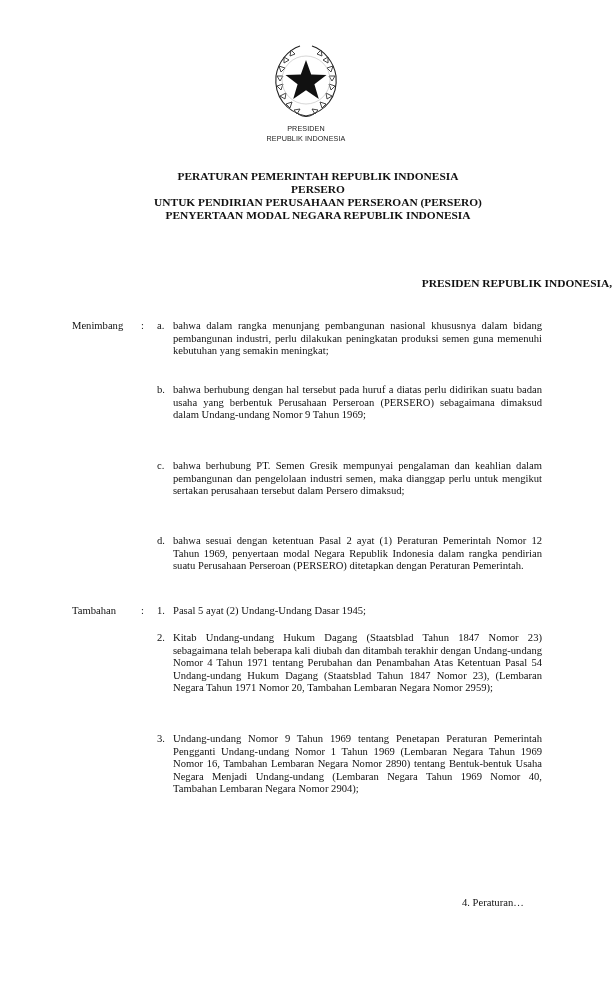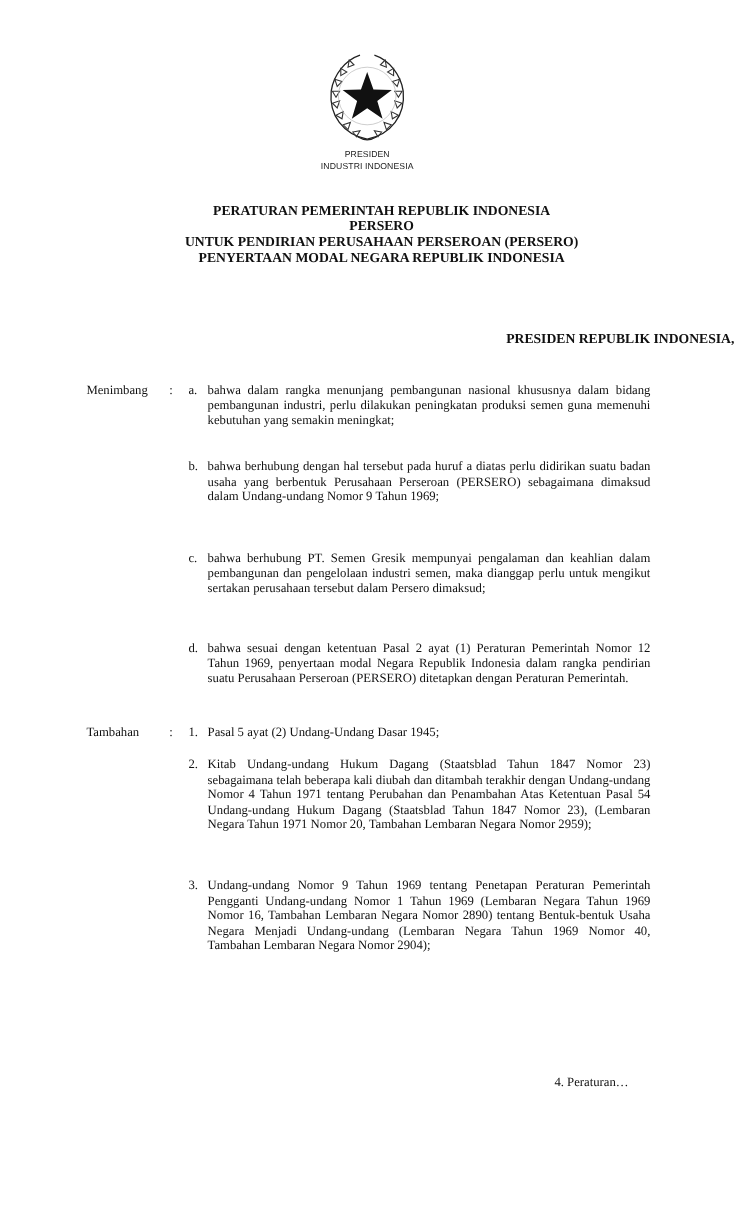--- a/index.html
+++ b/index.html
@@ -48,21 +48,21 @@
       <path d="M58 64 l-6 -2 l2 6z"></path>
         <path d="M50 70 l-6 -1 l3 5z"></path>
     </g>
     <circle cx="38" cy="40" r="24" fill="none" stroke="#bbb" stroke-width="0.6"></circle>
     <path d="M38 20 L43.2 34.5 L58.5 35 L46.4 44.2 L50.8 59 L38 50.2 L25.2 59 L29.6 44.2 L17.5 35 L32.8 34.5 Z" fill="#111"></path>
     <path d="M30 74 Q38 79 46 74" fill="none" stroke="#222" stroke-width="1"></path>
   </svg>
 </div>
 
 <div class="hdr-small" style="top:124px;">PRESIDEN</div>
-<div class="hdr-small" style="top:134px;">INDUSTRI INDONESIA</div>
+<div class="hdr-small" style="top:134px;">REPUBLIK INDONESIA</div>
 
 <div class="title-block">
   <div>PERATURAN PEMERINTAH REPUBLIK INDONESIA</div>
   <div>PERSERO</div>
   <div>UNTUK PENDIRIAN PERUSAHAAN PERSEROAN (PERSERO)</div>
   <div>PENYERTAAN MODAL NEGARA REPUBLIK INDONESIA</div>
 </div>
 
 <div class="presiden">PRESIDEN REPUBLIK INDONESIA,</div>
 

